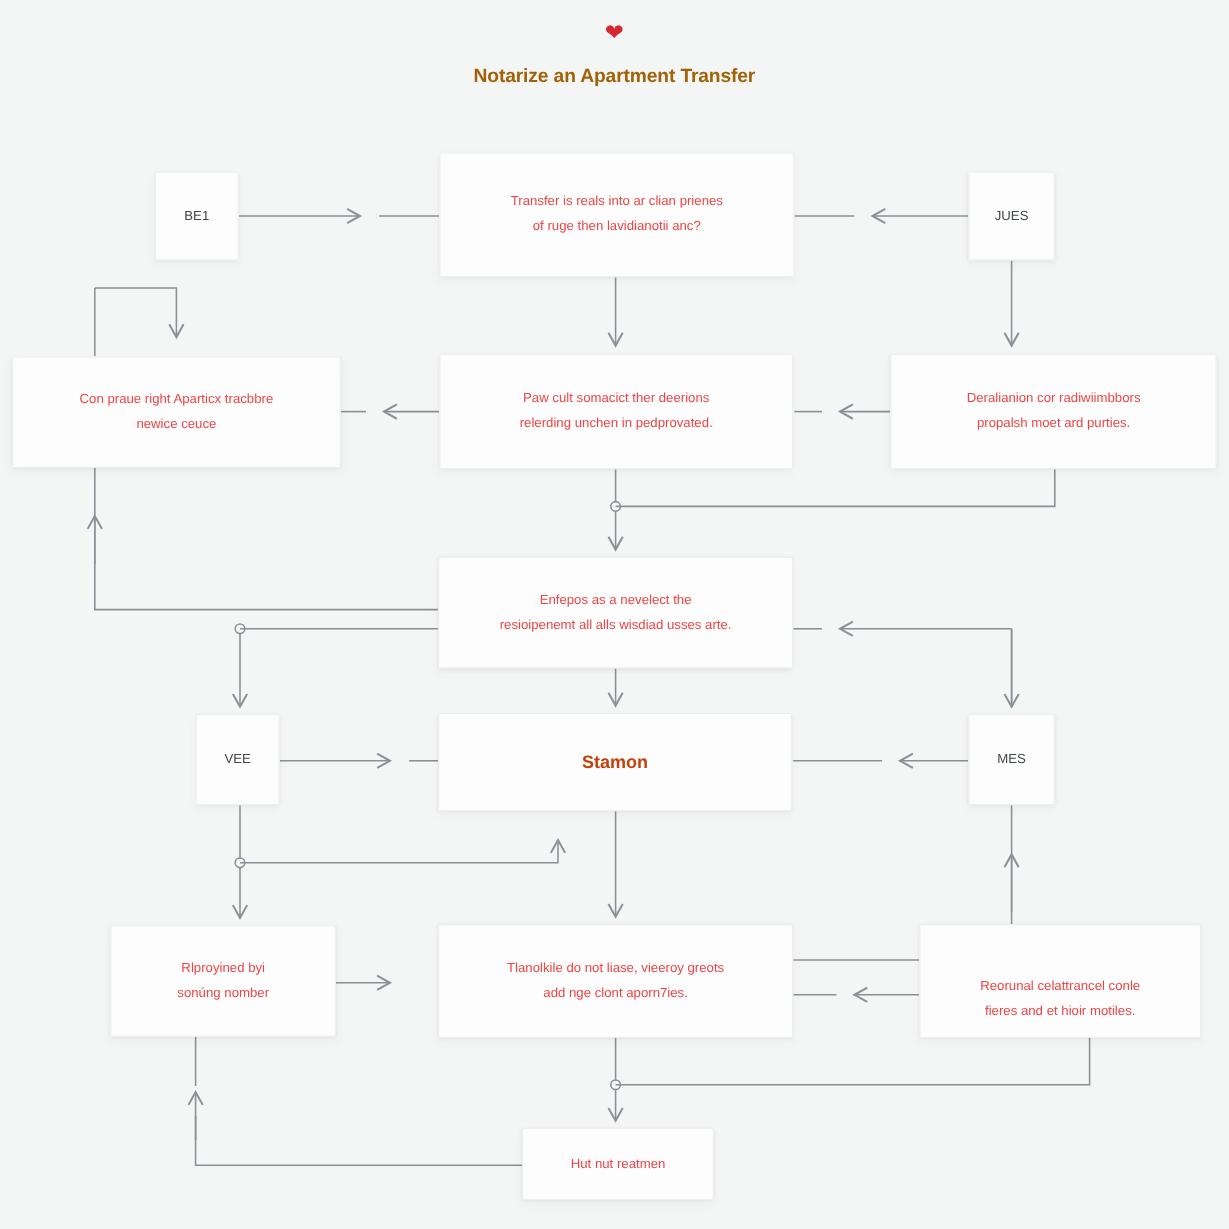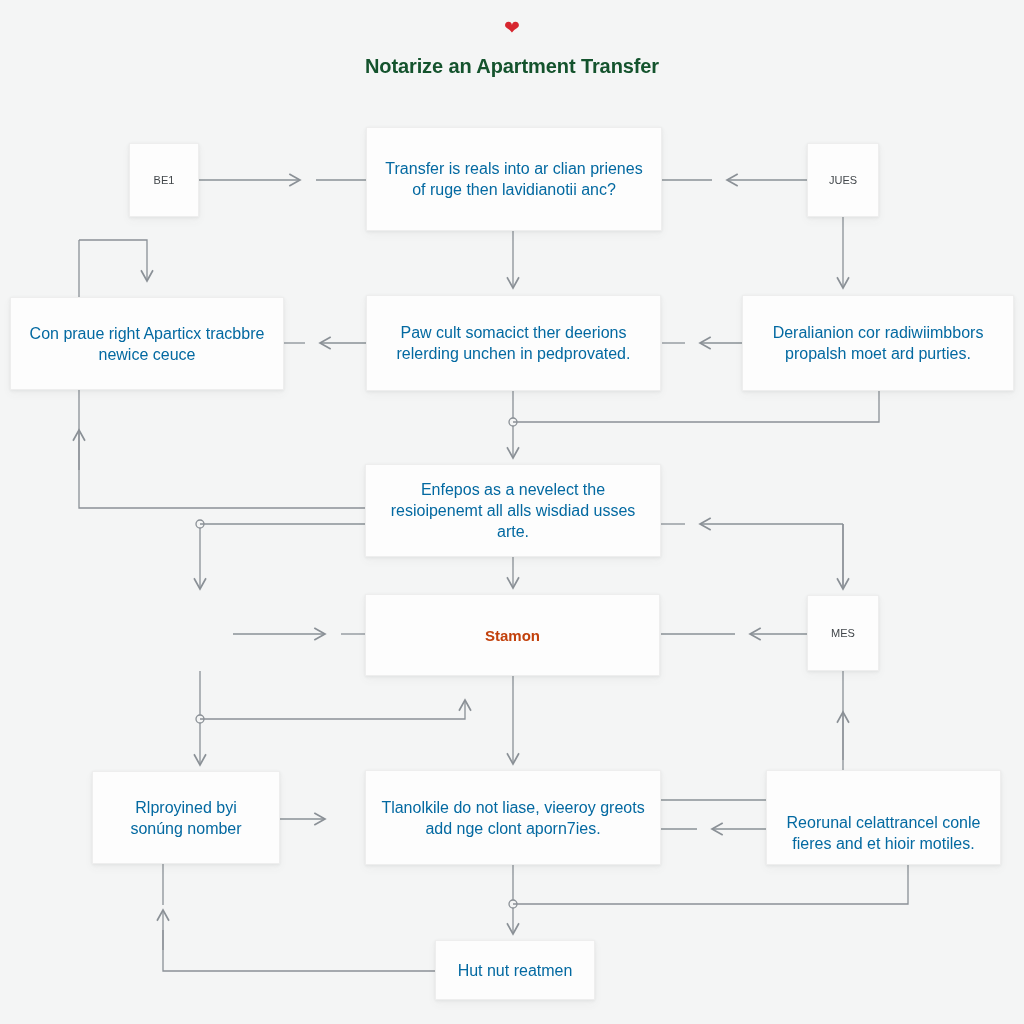--- a/index.html
+++ b/index.html
@@ -39,43 +39,43 @@
     line-height: 19px;
     z-index: 3;
     user-select: none;
   }
   .title {
     position: absolute;
     left: 0;
     right: 0;
     top: 55px;
     text-align: center;
-    font-size: 20px;
+    font-size: 16px;
     font-weight: bold;
-    color: #14532d;
+    color: #a16207;
     letter-spacing: -0.1px;
     z-index: 3;
   }
   .node {
     position: absolute;
     background: #fdfdfd;
     border: 1px solid #eeeeee;
     box-shadow: 0 1px 3px rgba(90,95,100,0.10), 0 4px 9px rgba(90,95,100,0.045);
     display: flex;
     align-items: center;
     justify-content: center;
     text-align: center;
     box-sizing: border-box;
     z-index: 2;
     padding: 6px 10px;
   }
   .node span {
-    font-size: 16px;
+    font-size: 11px;
     line-height: 21px;
-    color: #0369a1;
+    color: #ef4444;
     display: block;
   }
   .node.small span {
     font-size: 11px;
     color: #41464a;
   }
   .node.strong span {
     font-weight: bold;
     color: #c2410c;
     font-size: 15px;
@@ -194,20 +194,23 @@
   <div class="node" style="left:742px; top:295px; width:272px; height:96px;">
     <span style="white-space:pre-line;">Deralianion cor radiwiimbbors
 propalsh moet ard purties.</span>
   </div>
 
   <div class="node" style="left:365px; top:464px; width:296px; height:93px;">
     <span style="white-space:pre-line;">Enfepos as a nevelect the
 resioipenemt all alls wisdiad usses arte.</span>
   </div>
 
+  <div class="node small" style="left:163px; top:595px; width:70px; height:76px;">
+    <span>VEE</span>
+  </div>
 
   <div class="node strong" style="left:365px; top:594px; width:295px; height:82px;">
     <span>Stamon</span>
   </div>
 
   <div class="node small" style="left:807px; top:595px; width:72px; height:76px;">
     <span>MES</span>
   </div>
 
   <div class="node" style="left:92px; top:771px; width:188px; height:93px;">

